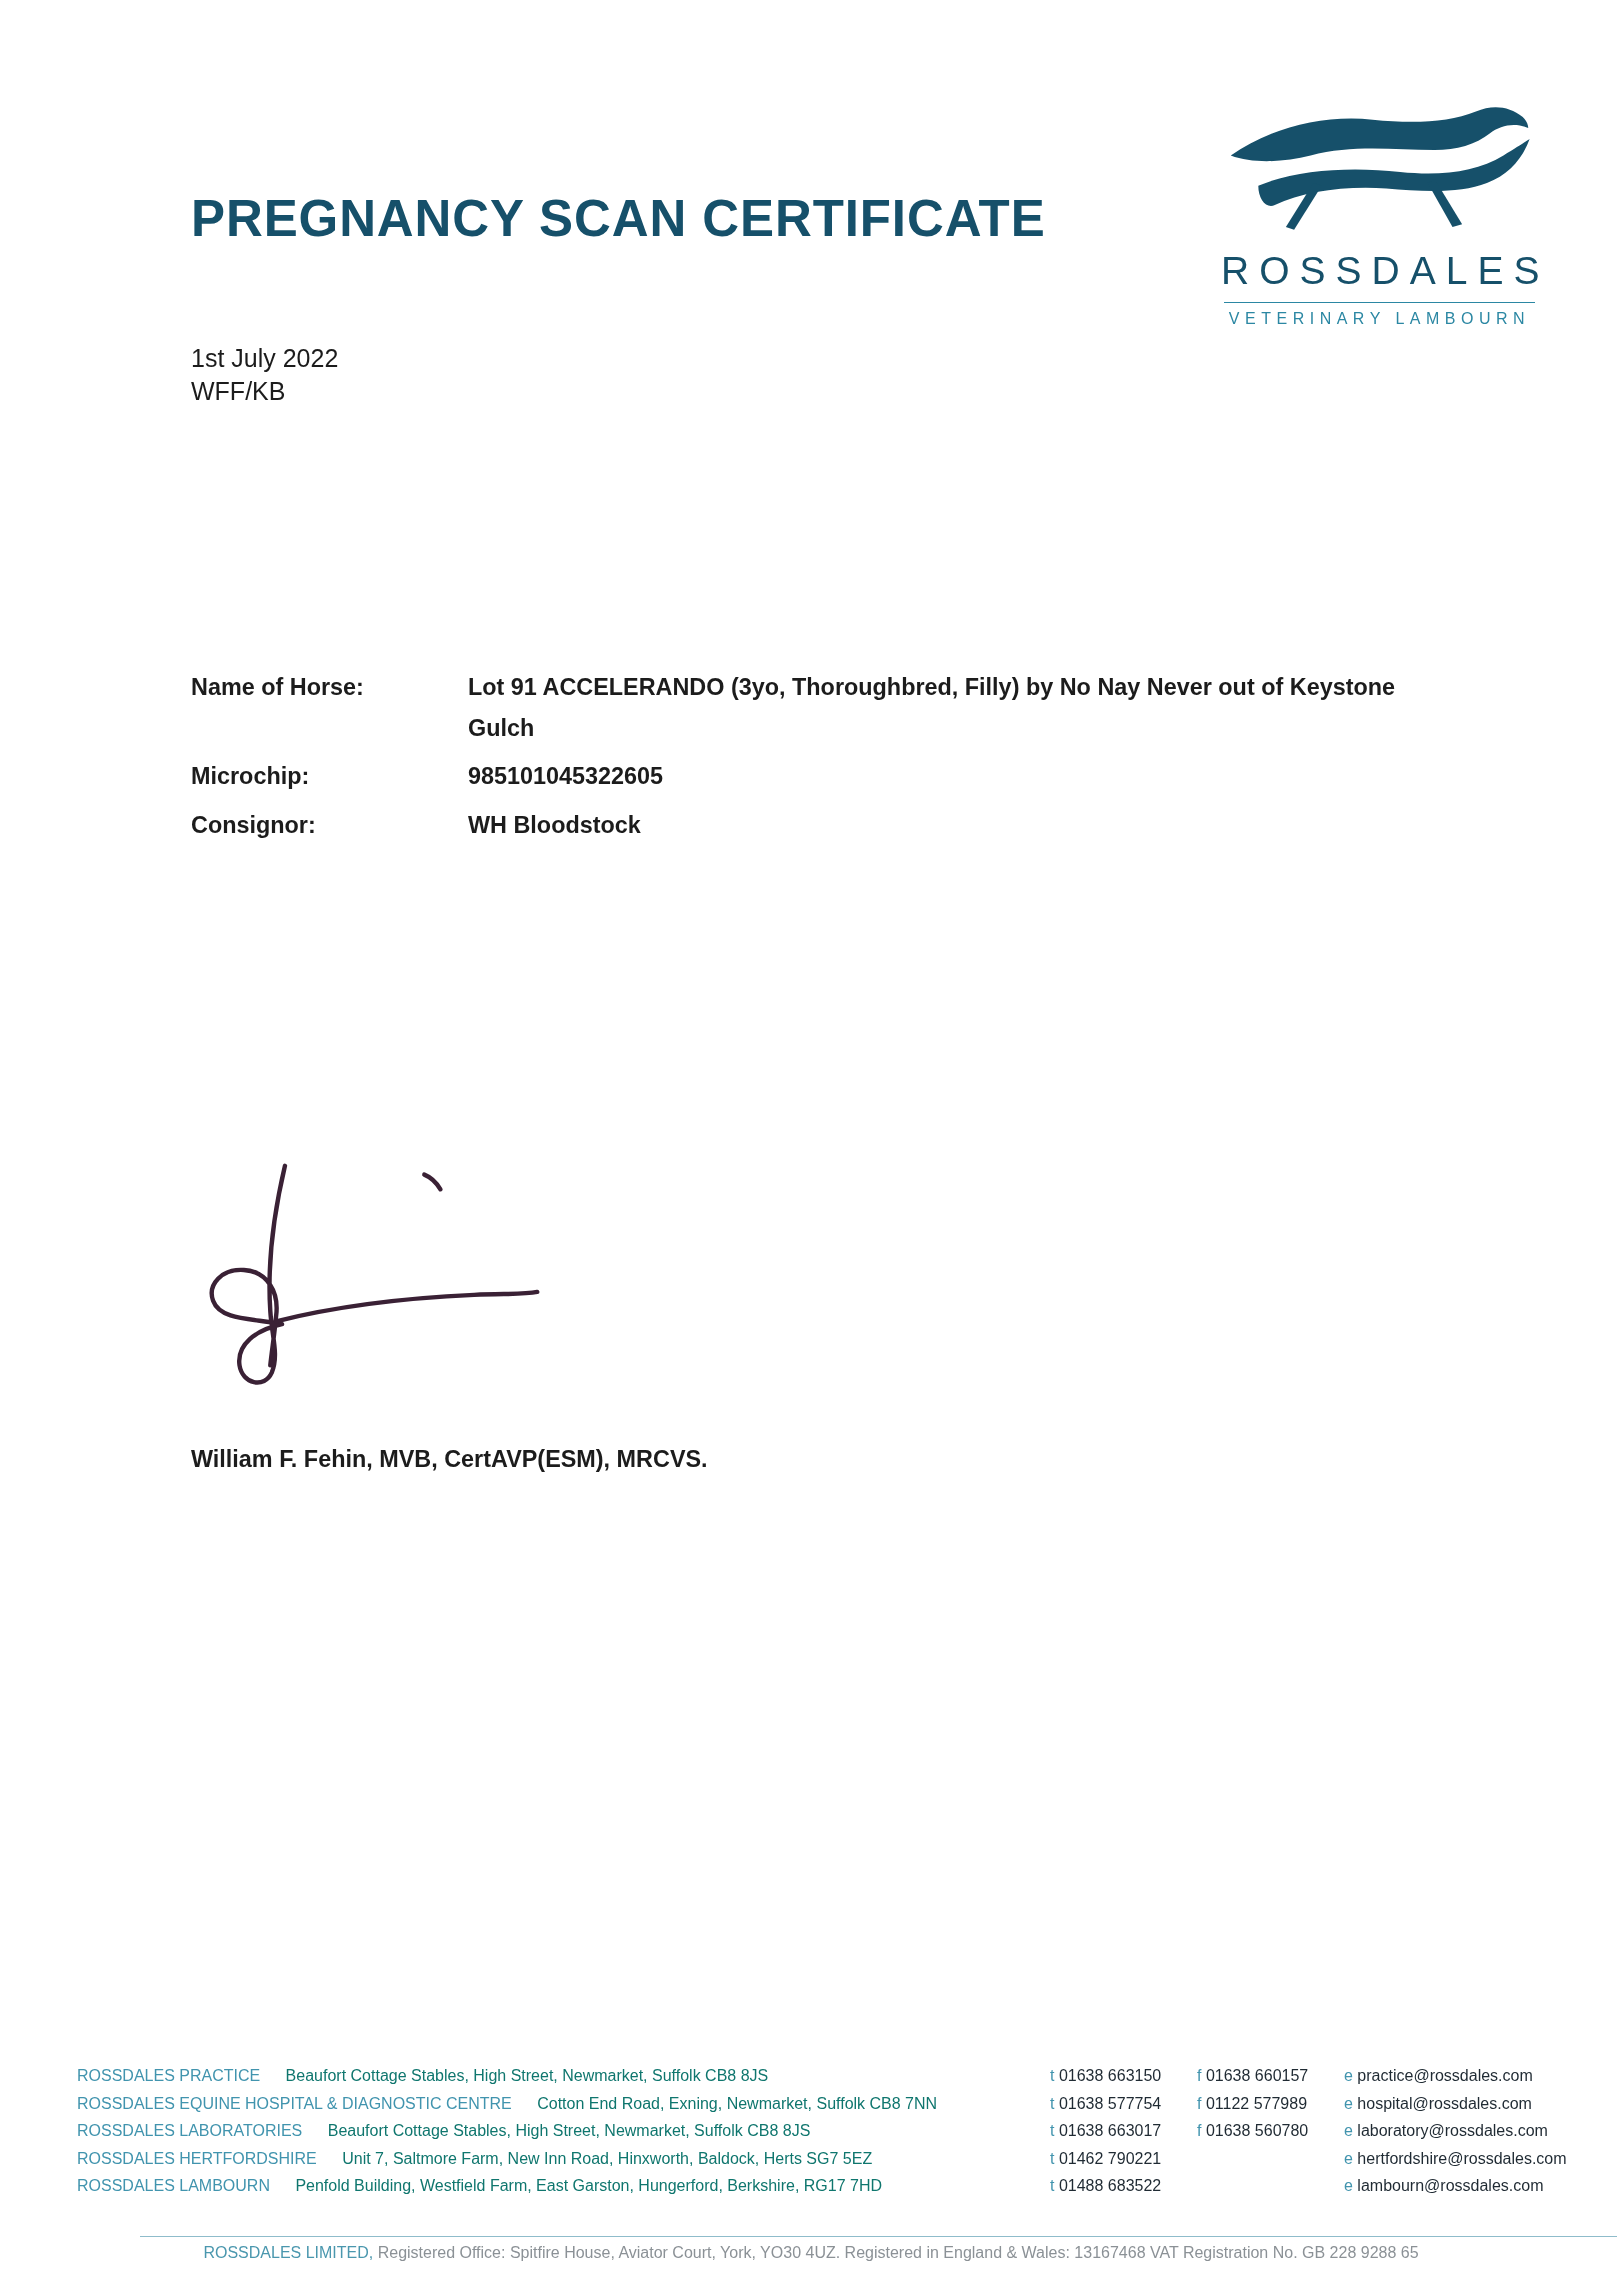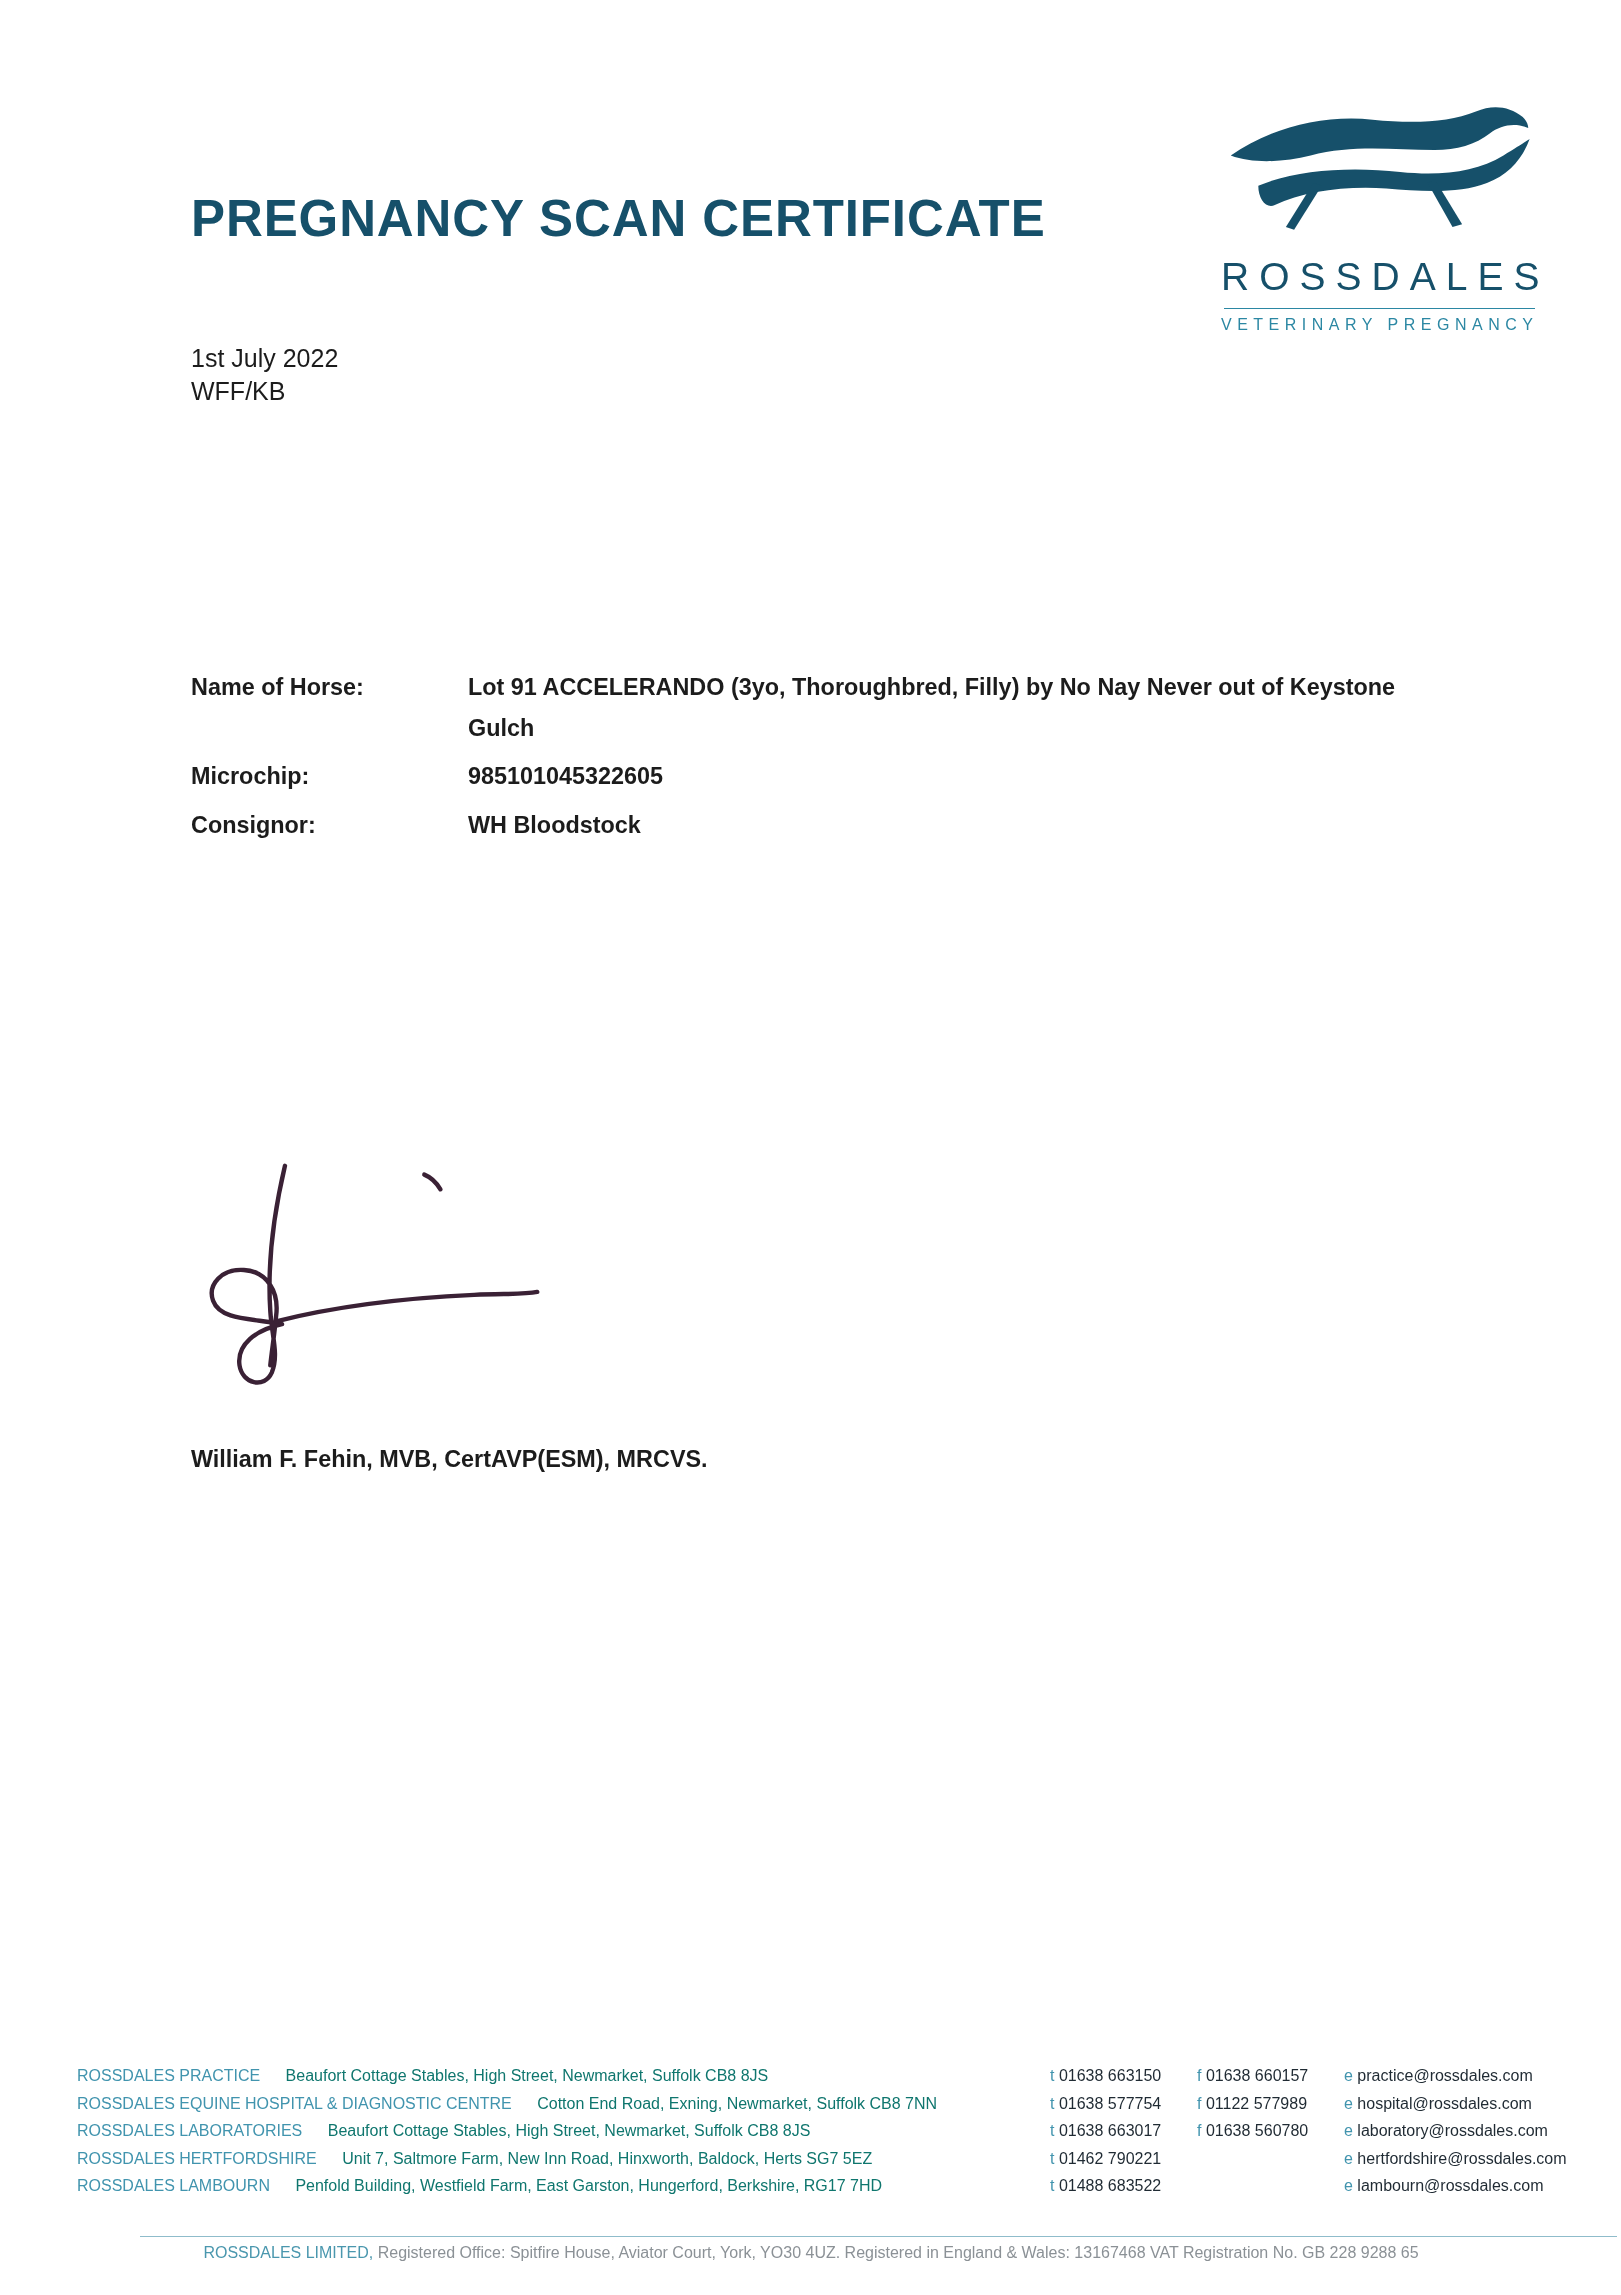--- a/index.html
+++ b/index.html
@@ -27,21 +27,21 @@
   
   .logo {
     position: absolute;
     left: 1221px;
     top: 103px;
     width: 317px;
     text-align: center;
   }
   .logo svg.horse { width: 303px; height: 138px; display: block; margin: 0 auto; }
   .logo .wordmark {
-    margin-top: 14px;
+    margin-top: 8px;
     font-size: 39px;
     letter-spacing: 10px;
     color: #16506a;
     white-space: nowrap;
   }
   .logo .logo-rule {
     height: 0;
     border-top: 1.4px solid #2b87a3;
     margin: 9.2px 2.8px 7.3px 2.8px;
   }
@@ -161,21 +161,21 @@
     <svg class="horse" viewBox="0 0 220 100" aria-hidden="true">
       <g fill="#16506a">
         <path d="M 2,38 C 30,18 70,8 105,12 C 135,15 160,14 180,6 C 192,1 204,2 214,10 C 217,13 218,16 218,18 C 208,14 198,16 190,22 C 180,30 166,34 150,34 C 120,34 90,30 60,38 C 40,43 18,44 2,38 Z"></path>
         <path d="M 22,60 C 50,48 90,46 125,50 C 155,53 180,50 200,38 C 210,32 216,28 219,26 C 214,40 204,52 188,58 C 168,66 140,64 115,62 C 85,60 55,64 34,74 C 28,77 22,70 22,60 Z"></path>
         <path d="M 150,55 L 170,88 L 163,90 L 145,58 Z"></path>
         <path d="M 62,58 L 42,90 L 48,92 L 68,60 Z"></path>
       </g>
     </svg>
     <div class="wordmark">ROSSDALES</div>
     <div class="logo-rule"></div>
-    <div class="tagline">VETERINARY PREGNANCY</div>
+    <div class="tagline">VETERINARY LAMBOURN</div>
   </div>
 
   <div class="meta">
     <div>1st July 2022</div>
     <div>WFF/KB</div>
   </div>
 
   <div class="details">
     <div class="detail-row">
       <span class="detail-label">Name of Horse:</span><span class="detail-value">Lot 91 ACCELERANDO (3yo, Thoroughbred, Filly) by No Nay Never out of Keystone Gulch</span>

